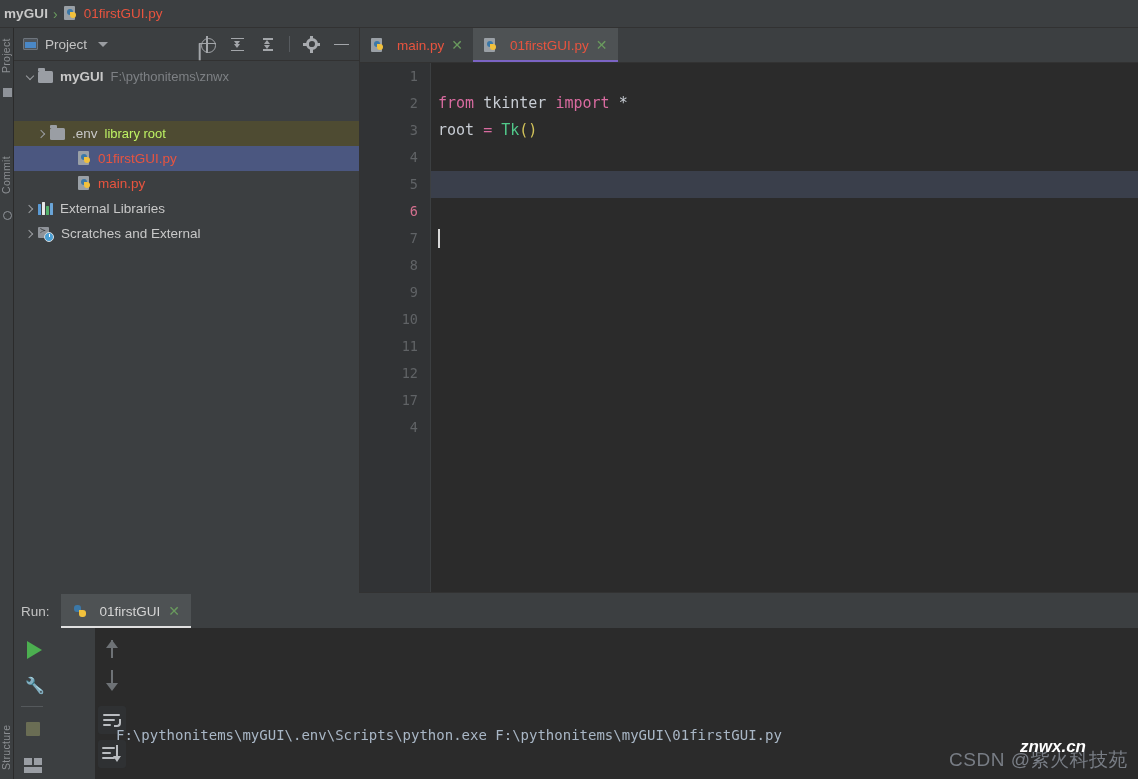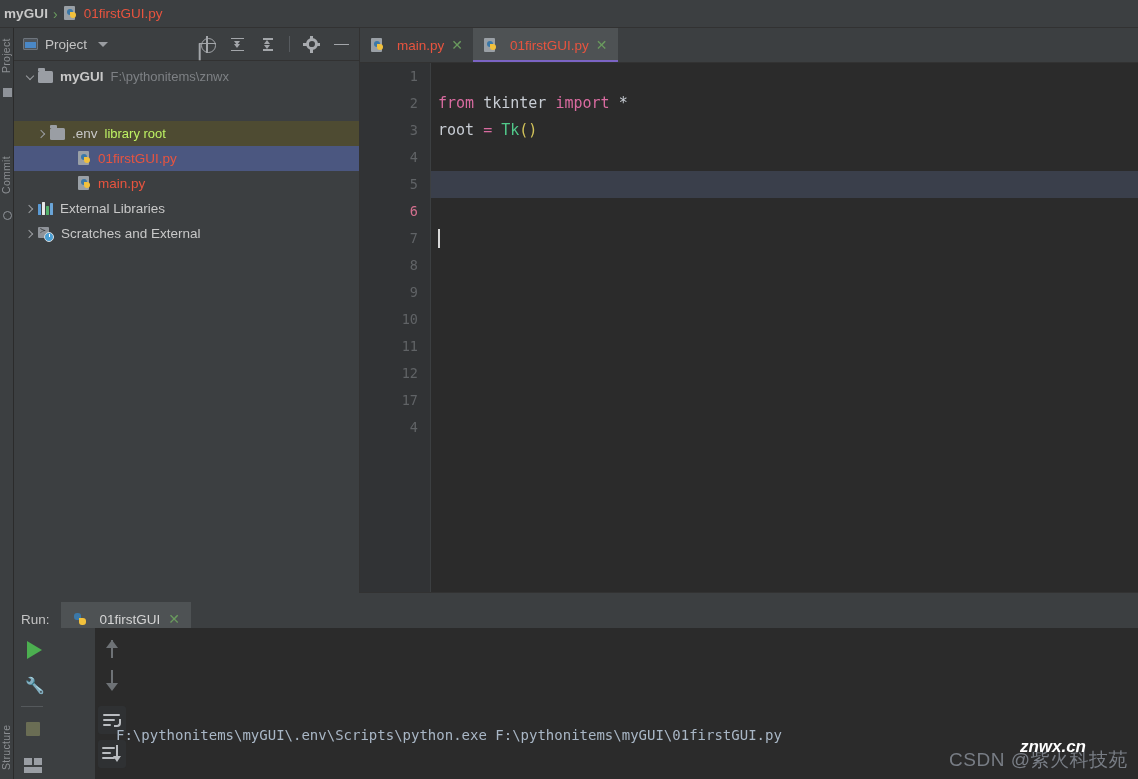--- a/index.html
+++ b/index.html
@@ -268,21 +268,21 @@
   #editor-bottom-border {
     position:absolute; left:0; bottom:0; width:778px; height:1px; background:#323232;
   }
 
   
   #run-panel {
     position:absolute; left:14px; top:594px; width:1124px; height:185px;
     background:#3c3f41;
   }
   #run-header {
-    position:absolute; left:0; top:8px; width:1124px; height:34px;
+    position:absolute; left:0; top:0; width:1124px; height:34px;
     display:flex; align-items:stretch;
   }
   #run-label {
     display:flex; align-items:center; padding:0 11px 0 7px;
     font-size:13.5px; color:#c4c4c4;
   }
   #run-tab {
     display:flex; align-items:center; gap:7px;
     padding:0 10px 0 12px; background:#4e5254; position:relative; cursor:pointer;
   }

